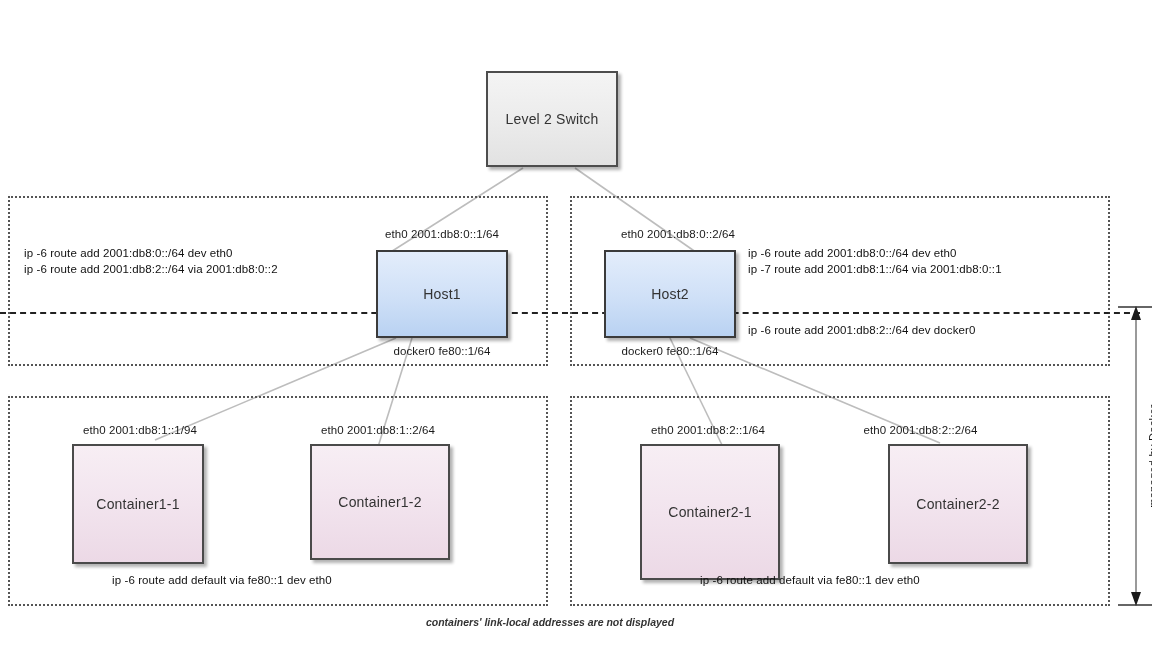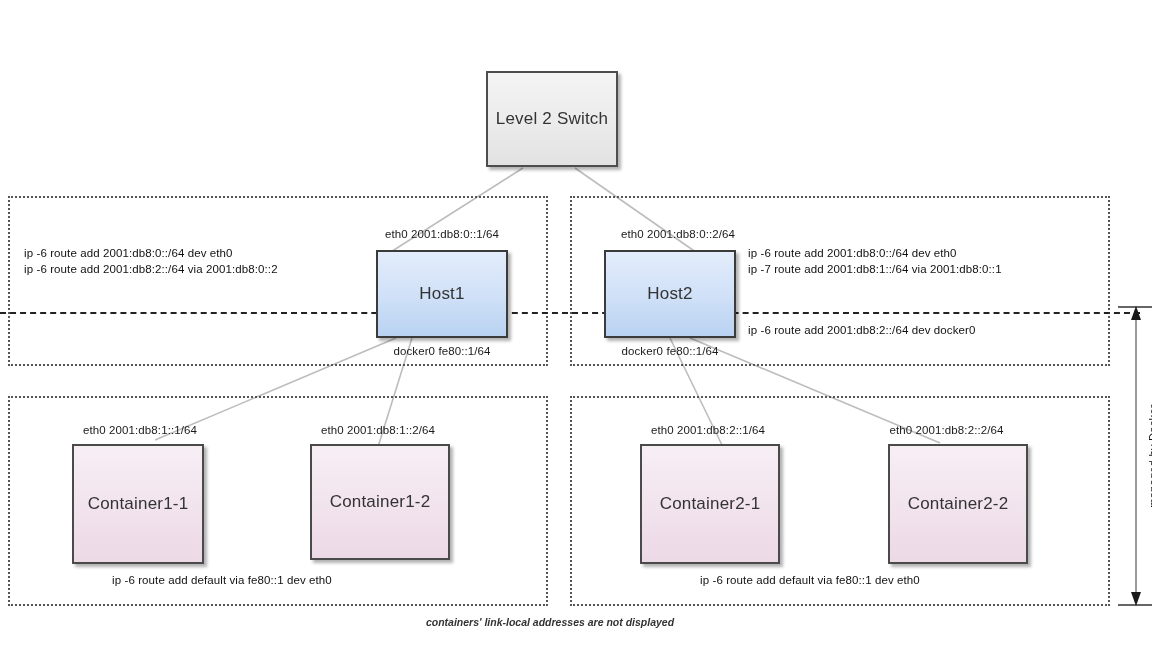--- a/index.html
+++ b/index.html
@@ -21,21 +21,21 @@
     box-sizing:border-box;
     background:transparent;
   }
 
   
   .node{
     position:absolute;
     box-sizing:border-box;
     border:2px solid #555;
     display:flex;align-items:center;justify-content:center;
-    font-size:17px;color:#333;
+    font-size:14px;color:#333;
     box-shadow:3px 3px 3px rgba(0,0,0,.30);
     text-align:left;
     letter-spacing:.2px;
   }
   .node.switch{
     background:linear-gradient(180deg,#f4f4f4 0%,#ebebeb 55%,#e2e2e2 100%);
     border-color:#4d4d4d;
   }
   .node.host{
     background:linear-gradient(180deg,#e3edfb 0%,#cfe0f7 55%,#b9d2f2 100%);
@@ -140,36 +140,36 @@
     <div>ip -6 route add 2001:db8:0::/64 dev eth0</div>
     <div>ip -6 route add 2001:db8:2::/64 via  2001:db8:0::2</div>
   </div>
 
   <div class="cmd" style="left:748px;top:245px;">
     <div>ip -6 route add 2001:db8:0::/64 dev eth0</div>
     <div>ip -7 route add 2001:db8:1::/64 via  2001:db8:0::1</div>
   </div>
   <div class="cmd" style="left:748px;top:322px;">ip -6 route add 2001:db8:2::/64 dev docker0</div>
 
-  <div class="lbl center" style="left:140px;top:424px;">eth0 2001:db8:1::1/64</div>
+  <div class="lbl center" style="left:140px;top:424px;">eth0 2001:db8:1::1/94</div>
   <div class="node container" style="left:72px;top:444px;width:132px;height:120px;">
     <span>Container1-1</span>
   </div>
 
   <div class="lbl center" style="left:378px;top:424px;">eth0 2001:db8:1::2/64</div>
   <div class="node container" style="left:310px;top:444px;width:140px;height:116px;">
     <span>Container1-2</span>
   </div>
 
   <div class="lbl center" style="left:708px;top:424px;">eth0 2001:db8:2::1/64</div>
-  <div class="node container" style="left:640px;top:444px;width:140px;height:120px;">
+  <div class="node container" style="left:640px;top:444px;width:140px;height:136px;">
     <span>Container2-1</span>
   </div>
 
-  <div class="lbl center" style="left:940px;top:424px;padding-left:13px;">eth0 2001:db8:2::2/64</div>
+  <div class="lbl center" style="left:914px;top:424px;padding-left:13px;">eth0 2001:db8:2::2/64</div>
   <div class="node container" style="left:888px;top:444px;width:140px;height:120px;">
     <span>Container2-2</span>
   </div>
 
   <div class="cmd" style="left:112px;top:572px;">ip -6 route add default via fe80::1 dev eth0</div>
   <div class="cmd" style="left:700px;top:572px;">ip -6 route add default via fe80::1 dev eth0</div>
 
   <svg style="position:absolute;left:1118px;top:300px;width:34px;height:312px;" viewBox="0 0 34 312" xmlns="http://www.w3.org/2000/svg">
     <line x1="0" y1="7" x2="34" y2="7" stroke="#333" stroke-width="1.6"></line>
     <line x1="0" y1="305" x2="34" y2="305" stroke="#333" stroke-width="1.6"></line>

